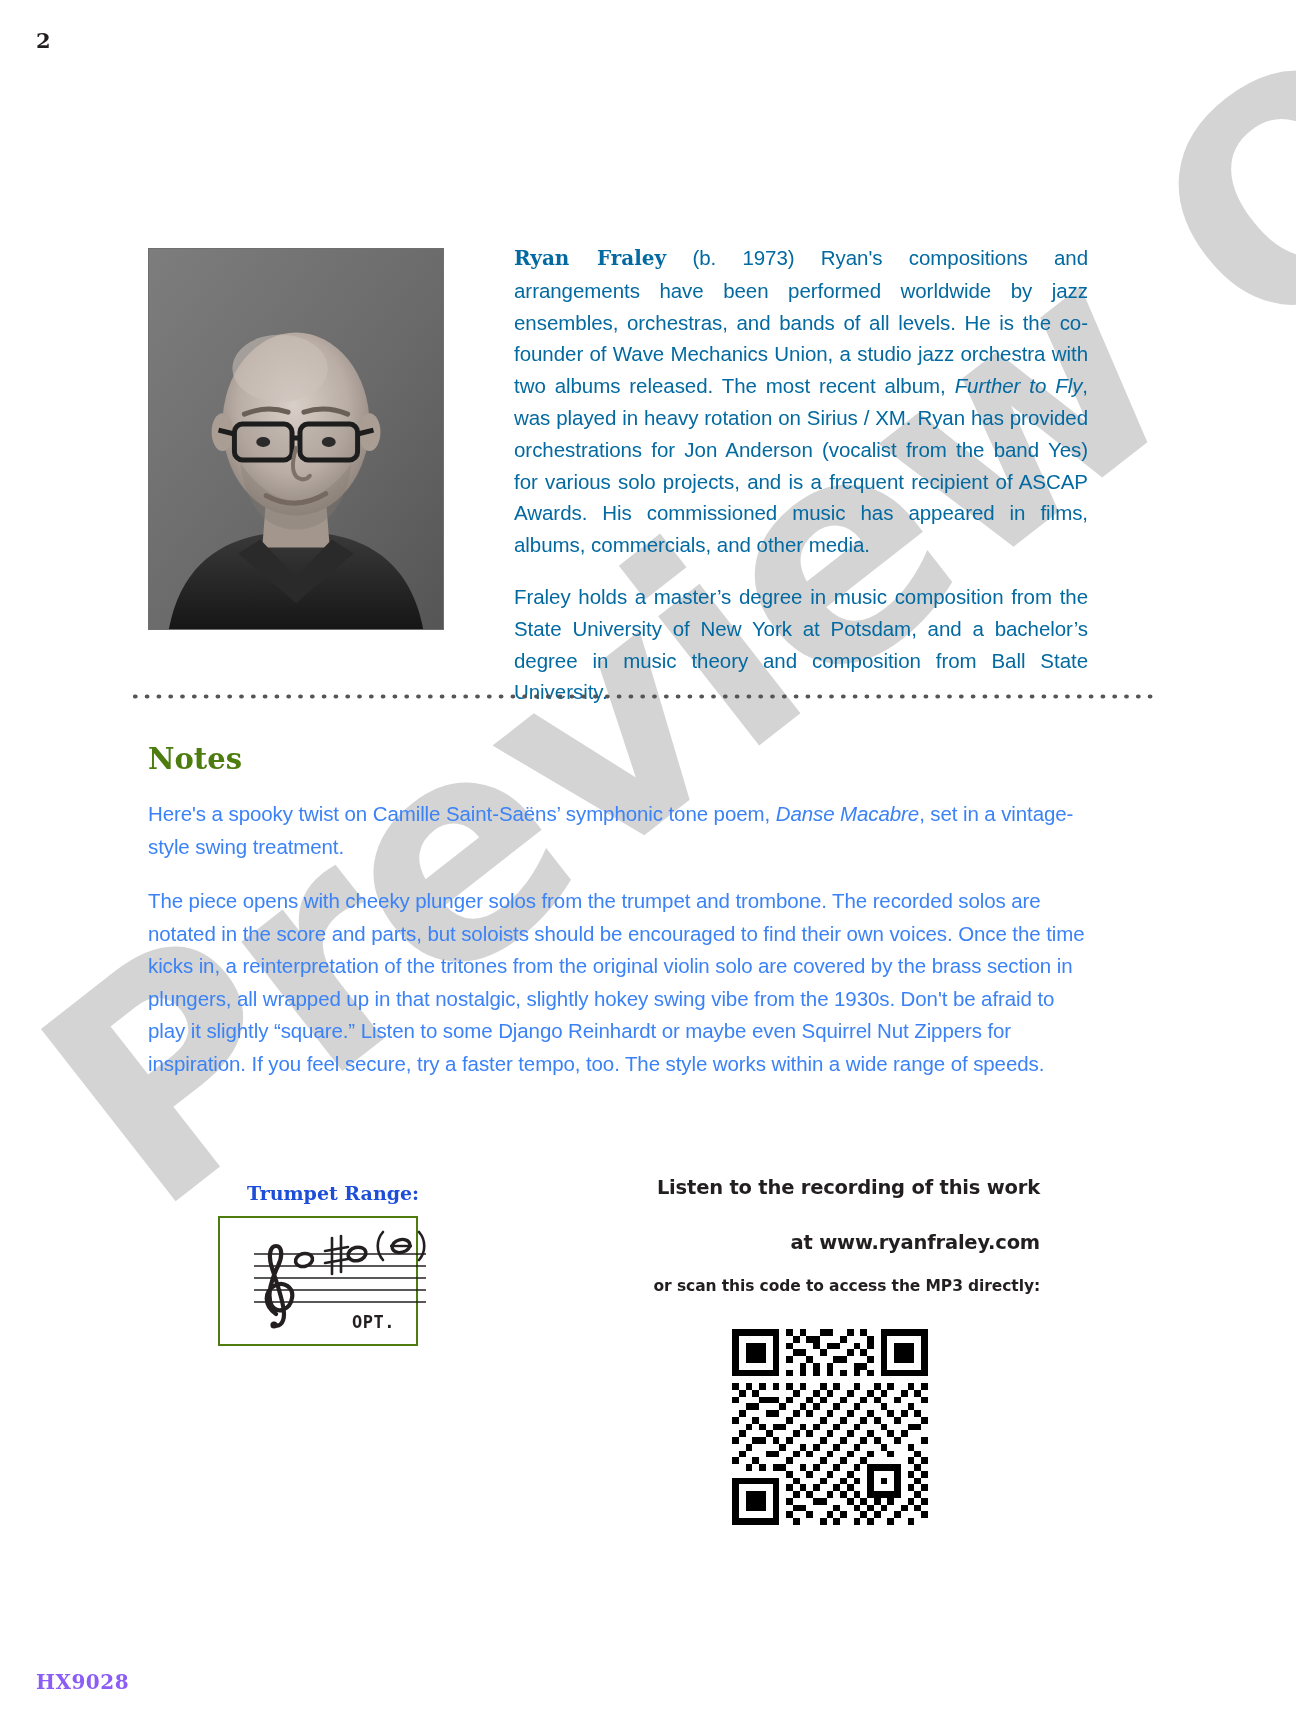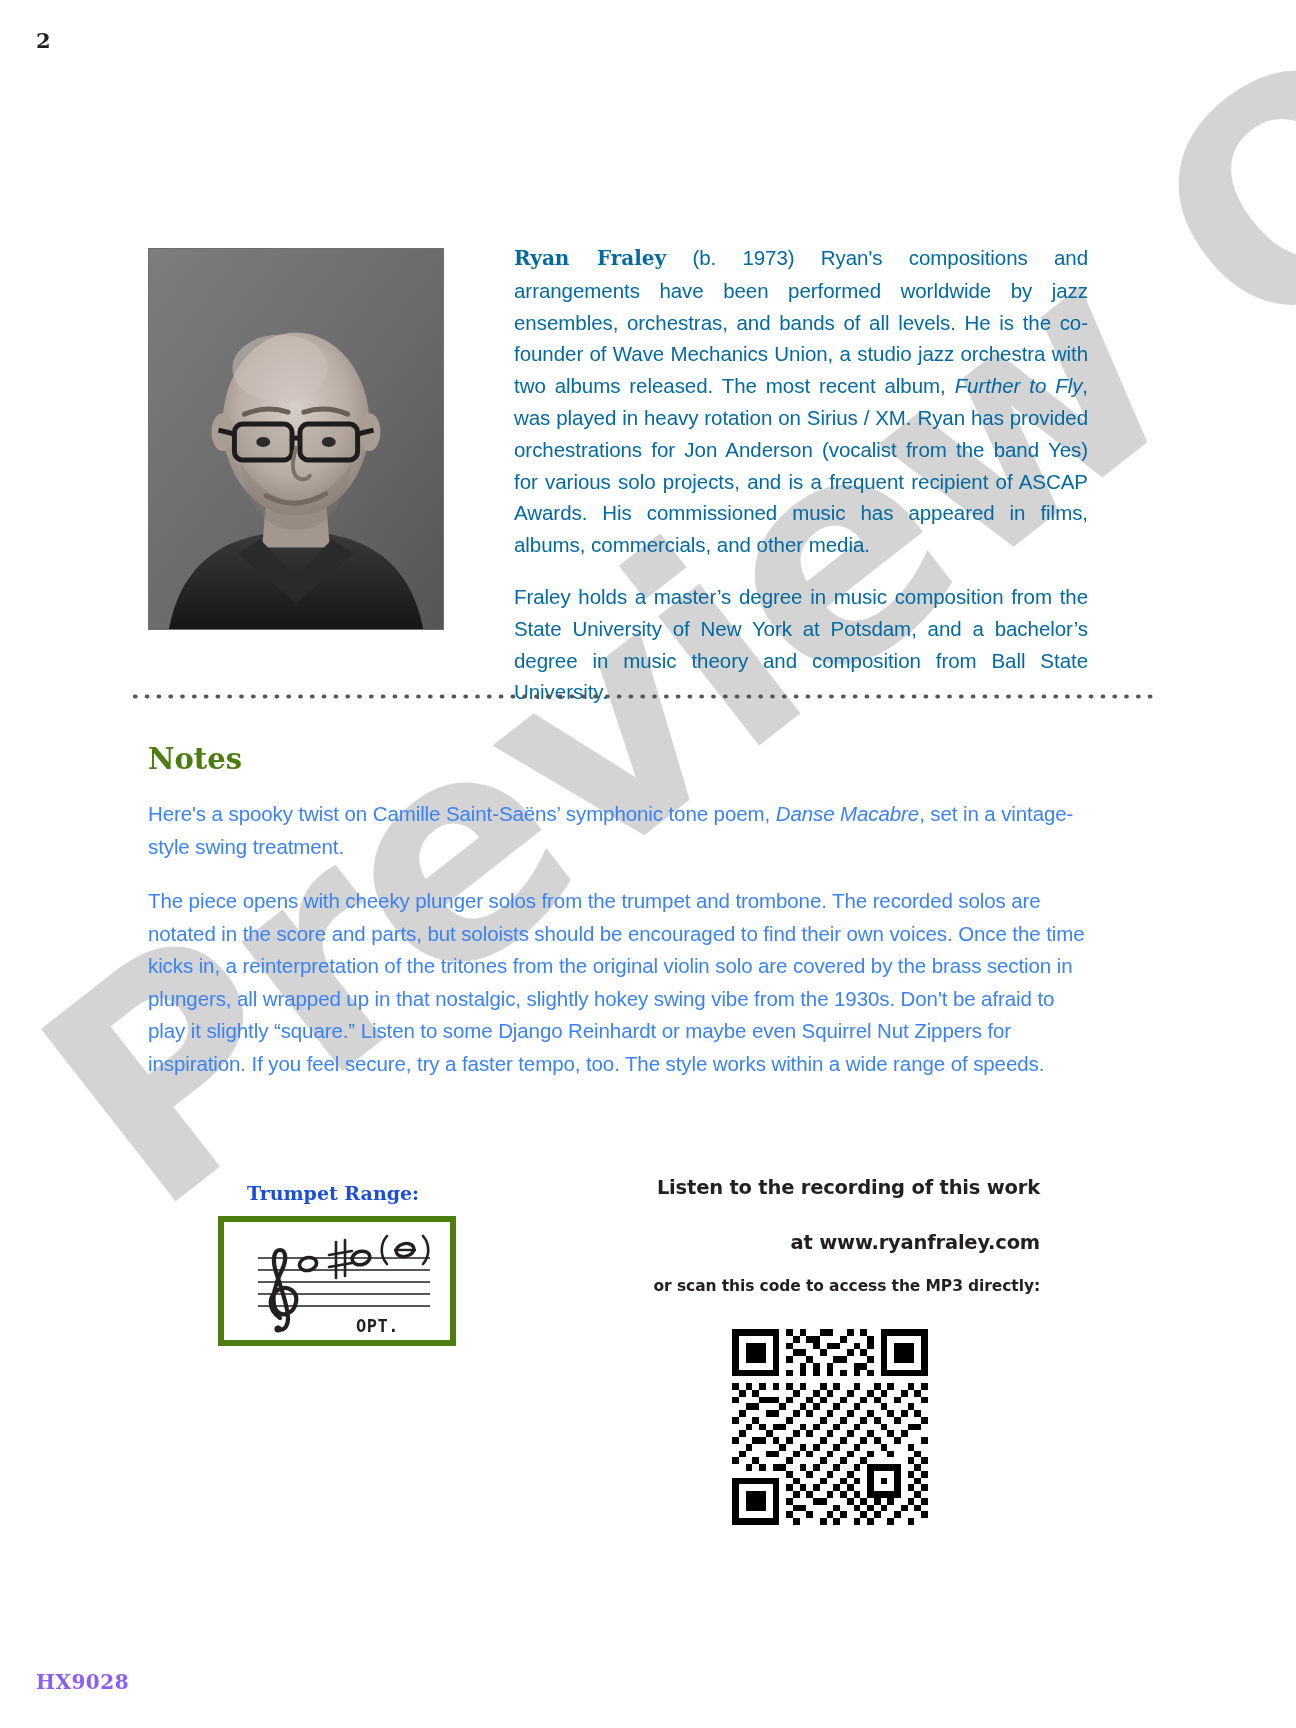--- a/index.html
+++ b/index.html
@@ -159,23 +159,23 @@
   .range-label {
     font-family: "DejaVu Serif", serif;
     font-weight: bold;
     font-size: 19px;
     text-align: center;
     color: #1d4ed8;
     margin-bottom: 12px;
   }
   .range-box {
     position: relative;
-    width: 238px;
+    width: 200px;
     height: 130px;
-    border: 6px solid #4d7c0f;
+    border: 2px solid #4d7c0f;
     box-sizing: border-box;
     background: transparent;
   }
   .range-box svg { display: block; }
 
   
   .recording {
     position: absolute;
     left: 620px;
     top: 1175px;

